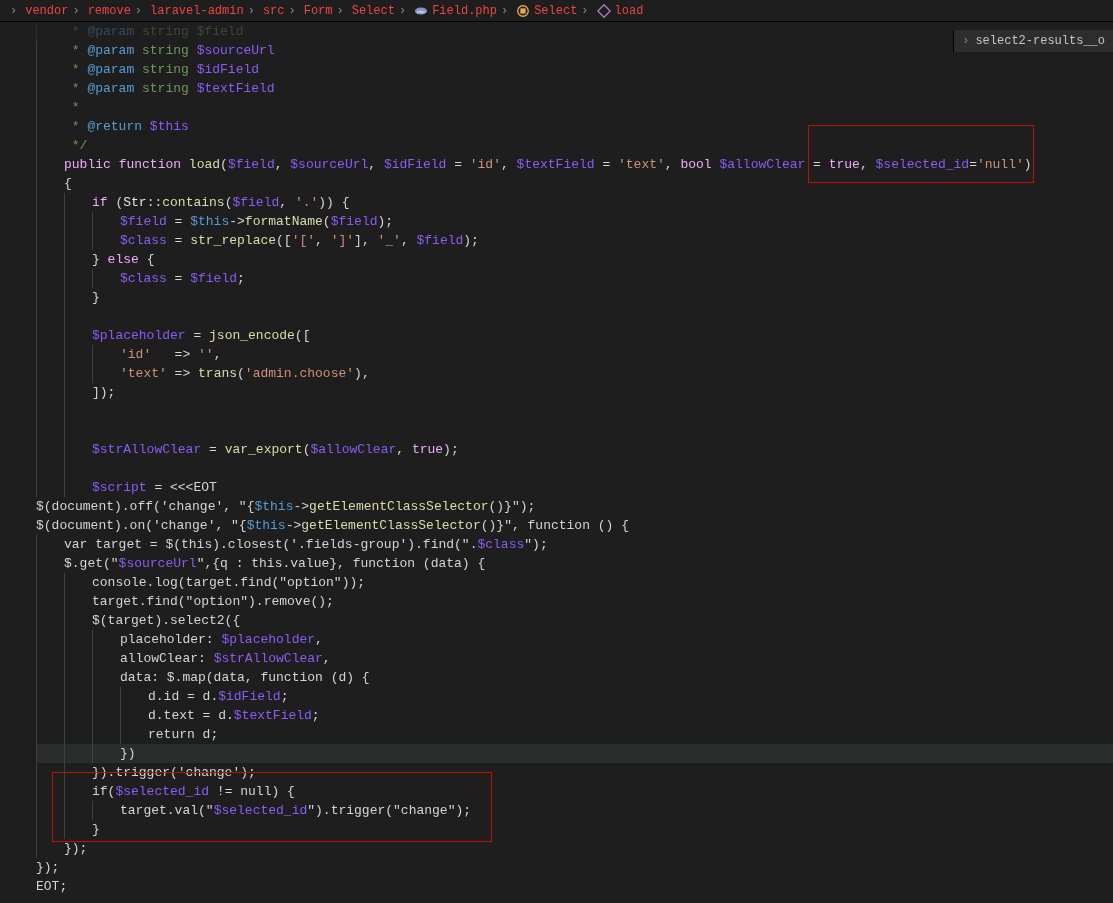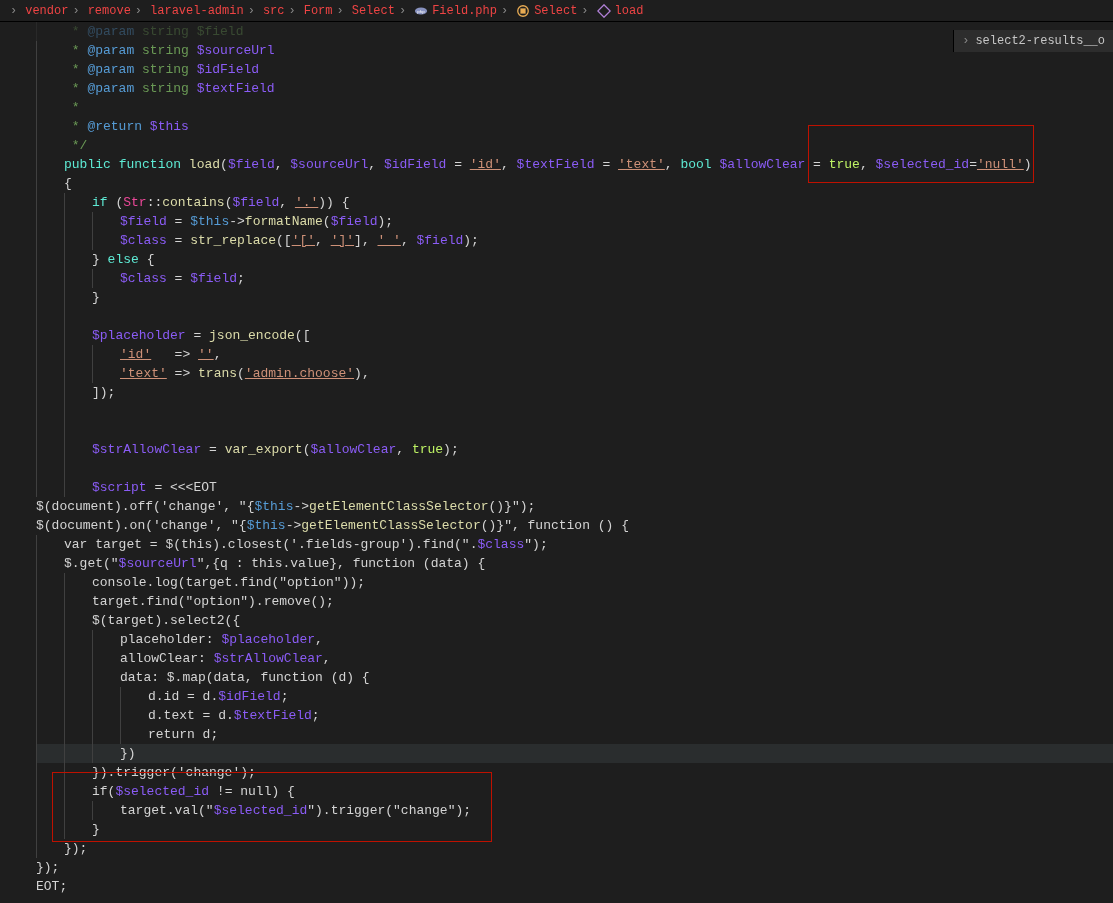--- a/index.html
+++ b/index.html
@@ -56,25 +56,25 @@
     margin-left: 24px;
   }
   .editor-line { height: 19px; display:block; position:relative;}
   .editor-line.cur { background: #2a2d2e; }
   .ind { display:inline-block; border-left: 1px solid #404040; width: 28px; height:19px; vertical-align:top; }
   
   
   .c-comment { color: #6a9955; }
   .c-doctag  { color: #569cd6; }
   .c-var     { color: #8b5cf6; }
-  .c-kw      { color: #5eead4; }
+  .c-kw      { color: #f0abfc; }
   .c-fn      { color: #dcdcaa; }
-  .c-str     { color: #ce9178; text-decoration: underline; }
-  .c-type    { color: #ec4899; text-align: center; }
-  .c-const   { color: #bef264; }
+  .c-str     { color: #ce9178; }
+  .c-type    { color: #e5e5e5; text-align: center; }
+  .c-const   { color: #f0abfc; }
   .c-op      { color: #d4d4d4; }
   .c-punct   { color: #d4d4d4; }
   .c-this    { color: #569cd6; }
 
   .hl-box1 {
     position: absolute;
     border: 1px solid #be1100;
     pointer-events: none;
     left: 808px; top: 125px; width: 226px; height: 58px;
   }

